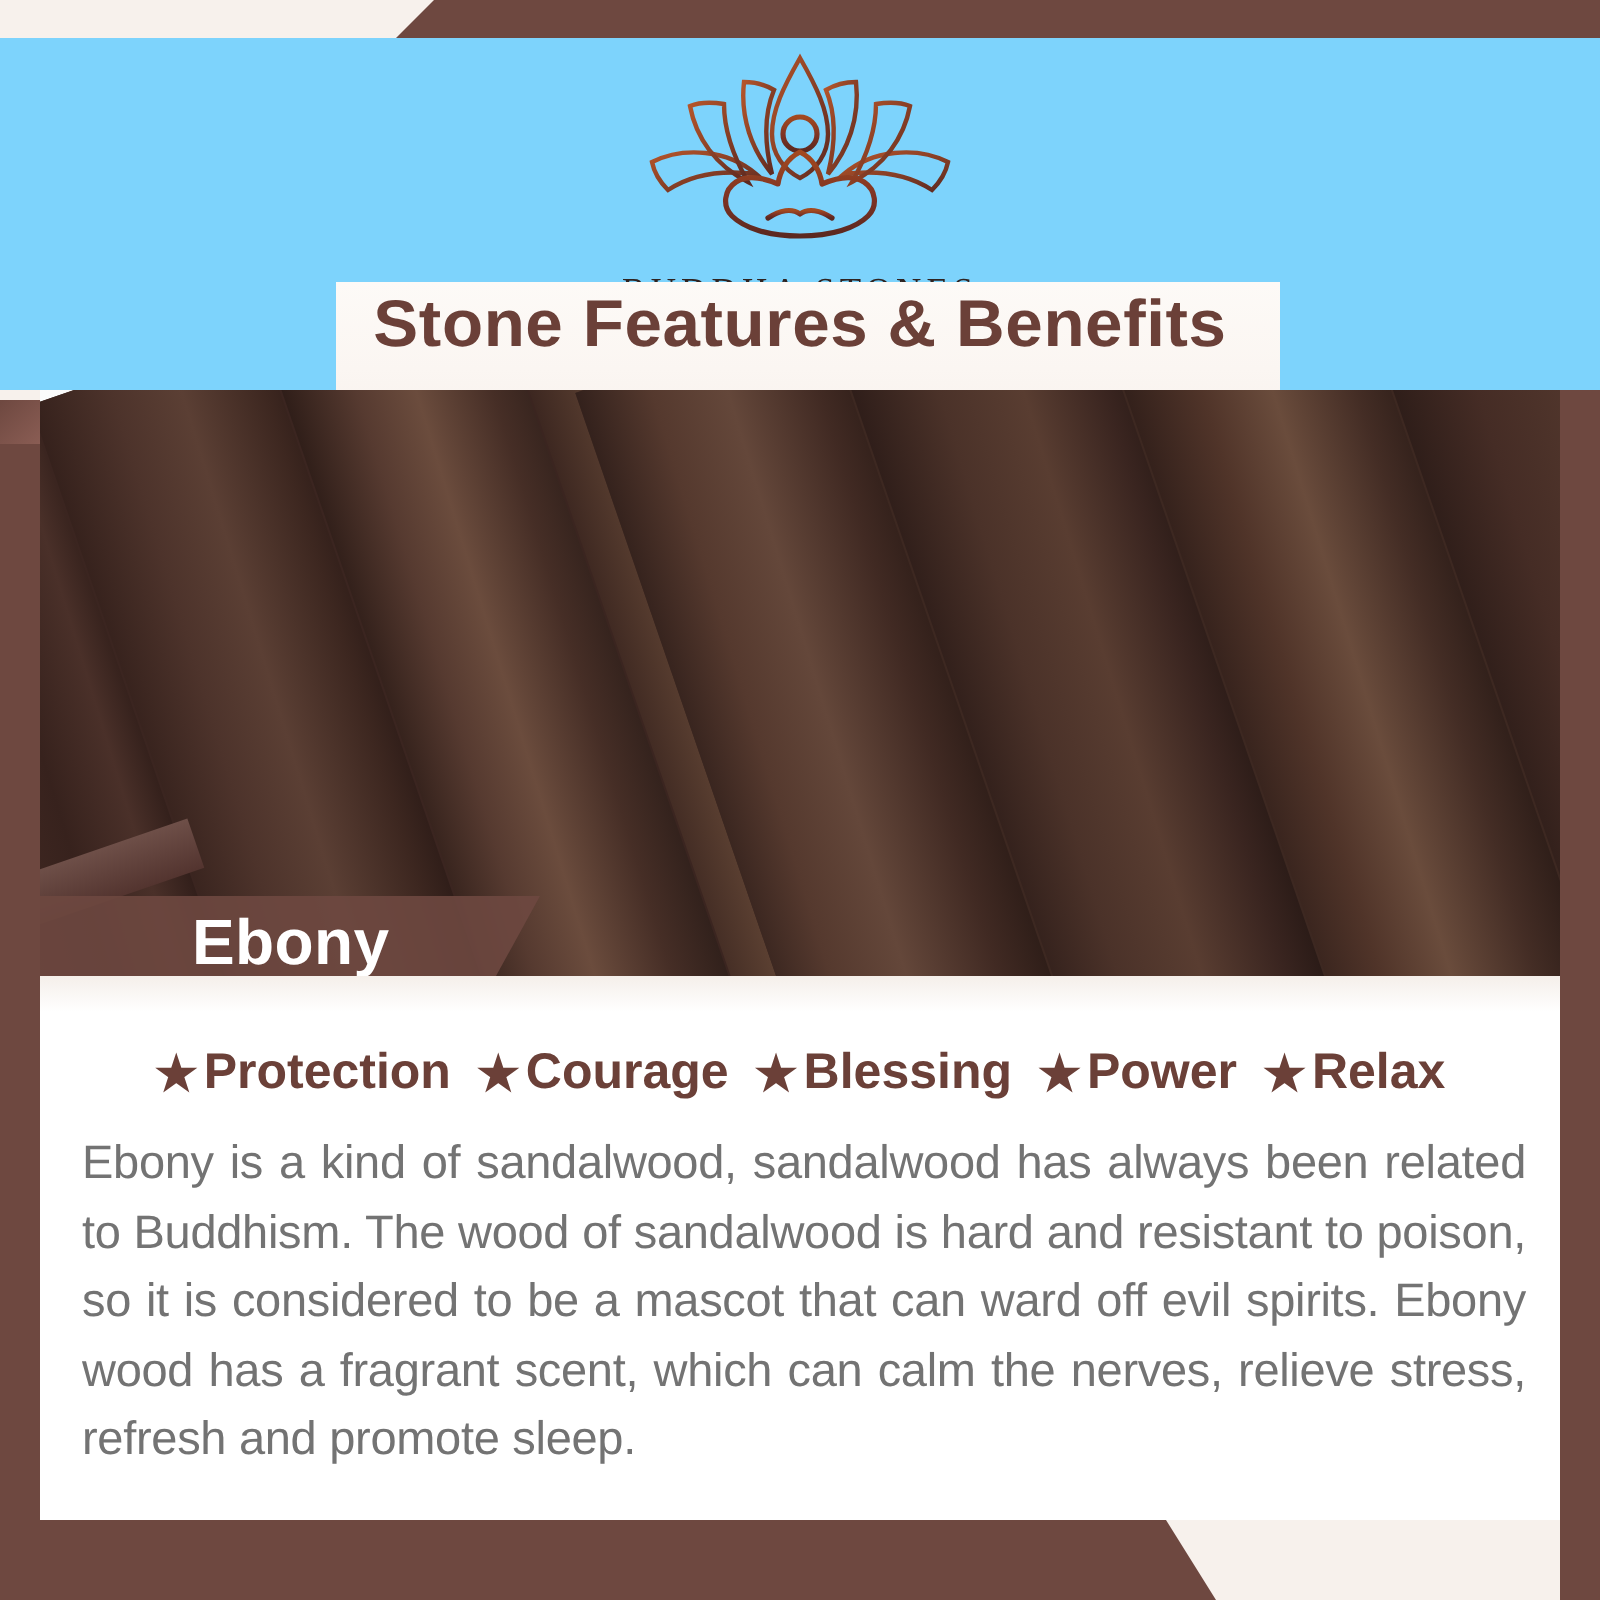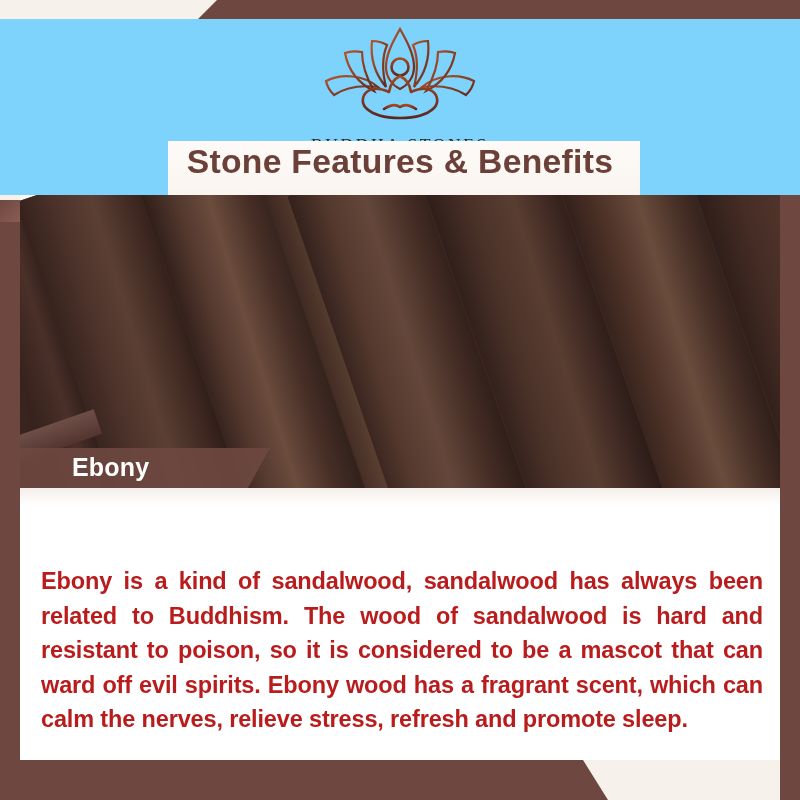--- a/index.html
+++ b/index.html
@@ -177,23 +177,23 @@
     position: absolute;
     left: 0px;
     top: 253px;
     width: 250px;
     height: 40px;
     background: rgba(110,72,64,0.90);
     clip-path: polygon(0 0, 250px 0, 228px 40px, 0 40px);
   }
   .photo-label-text {
     position: absolute;
-    left: 52px;
+    left: 76px;
     top: 258px;
-    font-size: 25px;
+    font-size: 32px;
     font-weight: bold;
     color: #ffffff;
     letter-spacing: .2px;
   }
 
   
   .content {
     position: absolute;
     top: 488px;
     left: 20px;
@@ -232,25 +232,25 @@
     vertical-align: -1px;
   }
 
   .body-copy {
     position: absolute;
     top: 76px;
     left: 21px;
     width: 722px;
     font-size: 23.5px;
     line-height: 34.5px;
-    color: #b91c1c;
+    color: #737373;
     text-align: justify;
     letter-spacing: -0.15px;
     word-spacing: 0px;
-    font-weight: 700;
+    font-weight: 400;
   }
 </style>
 </head>
 <body>
 
 <div id="poster">
 
   <div class="frame-top"></div>
   <div class="frame-right"></div>
   <div class="frame-left"></div>
@@ -332,17 +332,24 @@
            linear-gradient(92deg,#2c1c18 0%,#452c25 30%,#51362c 60%,#38231e 88%,#261714 100%);"></div>
     </div>
 
     <div class="photo-label"></div>
     <div class="photo-label-text">Ebony</div>
   </div>
 
   <div class="content">
     <div class="content-fade"></div>
 
+    <div class="benefits">
+      <span class="benefit"><span class="star">★</span><span>Protection</span></span>
+      <span class="benefit"><span class="star">★</span><span>Courage</span></span>
+      <span class="benefit"><span class="star">★</span><span>Blessing</span></span>
+      <span class="benefit"><span class="star">★</span><span>Power</span></span>
+      <span class="benefit"><span class="star">★</span><span>Relax</span></span>
+    </div>
 
     <div class="body-copy">Ebony is a kind of sandalwood, sandalwood has always been related to Buddhism. The wood of sandalwood is hard and resistant to poison, so it is considered to be a mascot that can ward off evil spirits. Ebony wood has a fragrant scent, which can calm the nerves, relieve stress, refresh and promote sleep.</div>
   </div>
 
 </div>
 
 </body></html>

